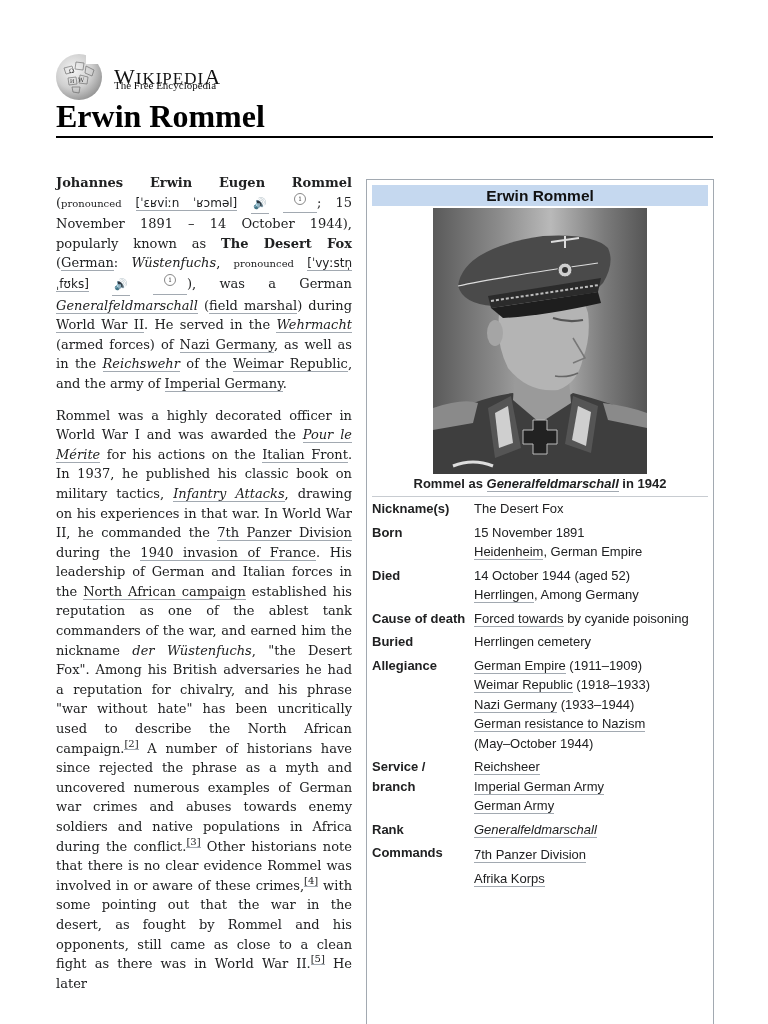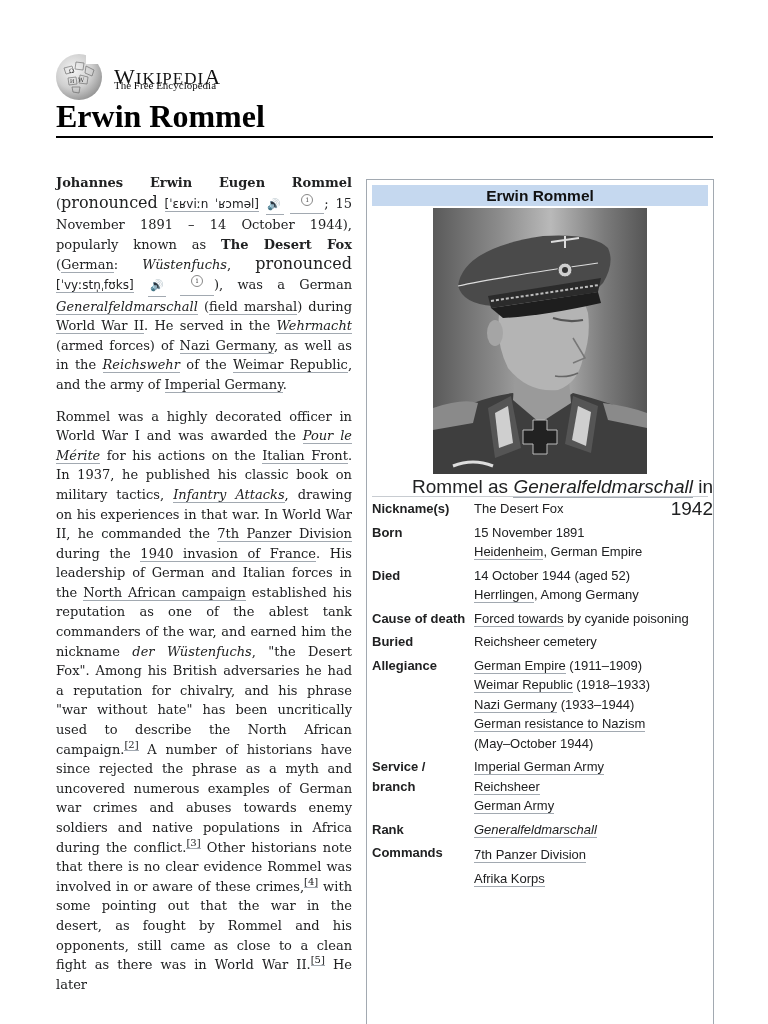--- a/index.html
+++ b/index.html
@@ -19,40 +19,40 @@
   .page-title { position: absolute; left: 0; top: 96px; margin: 0; font-family: "Liberation Serif", "DejaVu Serif", serif;
                 font-size: 32px; font-weight: bold; color: #000; line-height: 40px; }
   .title-rule { position: absolute; left: 0; top: 136px; width: 657px; height: 2px; background: #000; }
 
   
   .article { position: absolute; left: 0; top: 173px; width: 296px;
              font-family: "DejaVu Serif", "Liberation Serif", serif; font-size: 13px; line-height: 19.6px;
              text-align: justify; color: #202122; }
   .article p { margin: 0 0 12px 0; }
   .article a, .infobox a { color: #202122; text-decoration: none; border-bottom: 1px solid #a2a9b1; }
-  .small-caps { font-size: 16px; }
+  .small-caps { font-size: 10px; }
   .ipa { font-family: "DejaVu Sans", sans-serif; font-size: 12px; }
   .speaker { display: inline-block; font-size: 11px; border-bottom: 1px solid #a2a9b1; padding: 0 2px; }
   .info-i { display: inline-block; width: 10px; height: 10px; border: 1px solid #888; border-radius: 50%;
             font-size: 8px; line-height: 10px; text-align: center; font-family: "DejaVu Serif", serif;
             color: #666; vertical-align: 6px; }
   .audio-link { display: inline-block; min-width: 34px; text-align: center; border-bottom: 1px solid #a2a9b1; }
   sup.ref { font-size: 10px; line-height: 0; vertical-align: 6px; }
   sup.ref a { border-bottom: 1px solid #a2a9b1; }
 
   
   .infobox { position: absolute; left: 310px; top: 179px; width: 346px; height: 860px;
              border: 1px solid #a2a9b1; background: #fff;
              font-family: "Liberation Sans", "DejaVu Sans", sans-serif; font-size: 13px; color: #202122; }
   .ib-title { margin: 5px 5px 0 5px; height: 21px; background: #c5d8ef; text-align: center;
               font-weight: bold; font-size: 15.5px; line-height: 21px; color: #111; }
   .ib-photo { position: relative; margin: 2px auto 0 auto; width: 214px; height: 266px; overflow: hidden;
               background: linear-gradient(90deg, #5a5a5a 0%, #8a8a8a 30%, #b9b9b9 55%, #7b7b7b 80%, #555 100%); }
   .ib-photo svg { position: absolute; left: 0; top: 0; }
-  .ib-caption { text-align: right; font-size: 19px; margin-top: 2px; height: 18px; }
+  .ib-caption { text-align: center; font-size: 13px; margin-top: 2px; height: 18px; font-weight: bold; }
   .ib-sep { margin: 2px 5px 0 5px; height: 1px; background: #c8ccd1; }
   .ib-rows { margin: 0 5px; }
   .ib-row { display: flex; padding: 2px 0; }
   .ib-label { width: 102px; flex: none; font-weight: bold; line-height: 19.5px; }
   .ib-value { flex: 1; line-height: 19.5px; }
   .ib-value div { white-space: nowrap; }
 </style>
 </head>
 <body>
 
@@ -147,37 +147,37 @@
         </div>
       </div>
       <div class="ib-row">
         <div class="ib-label">Cause of death</div>
         <div class="ib-value">
             <div><a>Forced towards</a><span> by cyanide poisoning</span></div>
           </div>
       </div>
       <div class="ib-row">
         <div class="ib-label">Buried</div>
-        <div class="ib-value">Reichsheer cemetery</div>
+        <div class="ib-value">Herrlingen cemetery</div>
       </div>
       <div class="ib-row">
         <div class="ib-label">Allegiance</div>
         <div class="ib-value">
           <div><a>German Empire</a><span> (1911–1909)</span></div>
           <div><a>Weimar Republic</a><span> (1918–1933)</span></div>
           <div><a>Nazi Germany</a><span> (1933–1944)</span></div>
           <div><a>German resistance to Nazism</a></div>
           <div><span>(May–October 1944)</span></div>
         </div>
       </div>
       <div class="ib-row">
         <div class="ib-label" style="white-space:normal;width:90px;margin-right:12px">Service / branch</div>
         <div class="ib-value">
+          <div><a>Reichsheer</a></div>
           <div><a>Imperial German Army</a></div>
-          <div><a>Reichsheer</a></div>
           <div><a>German Army</a></div>
         </div>
       </div>
       <div class="ib-row">
         <div class="ib-label">Rank</div>
         <div class="ib-value"><a><i>Generalfeldmarschall</i></a></div>
       </div>
       <div class="ib-row">
         <div class="ib-label">Commands</div>
         <div class="ib-value" style="line-height:24px">

